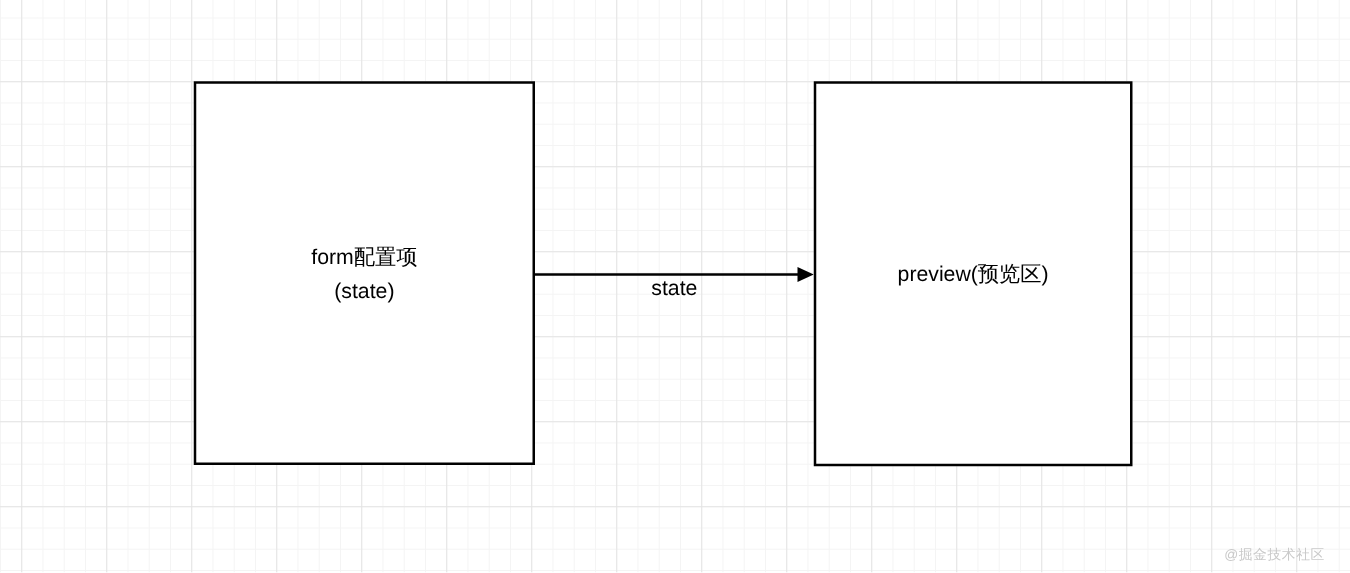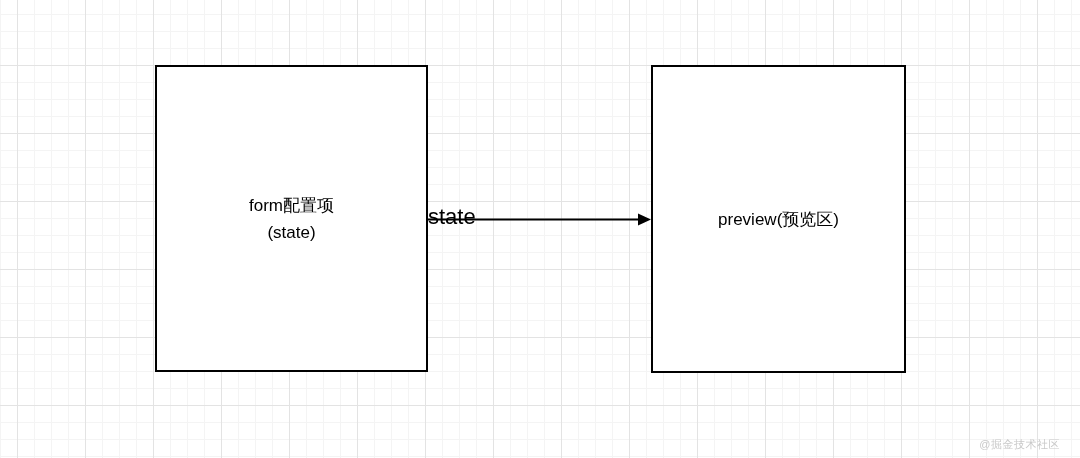--- a/index.html
+++ b/index.html
@@ -52,23 +52,24 @@
   .edge-svg {
     position: absolute;
     left: 428px;
     top: 207px;
     width: 223px;
     height: 25px;
   }
   .edge-label {
     position: absolute;
     left: 428px;
-    top: 206px;
+    top: 220px;
     width: 223px;
-    font-size: 22px;
+    text-align: center;
+    font-size: 17px;
     line-height: 22px;
     color: #000000;
     pointer-events: none;
   }
   .watermark {
     position: absolute;
     right: 20px;
     bottom: 8px;
     font-size: 11px;
     line-height: 12px;

